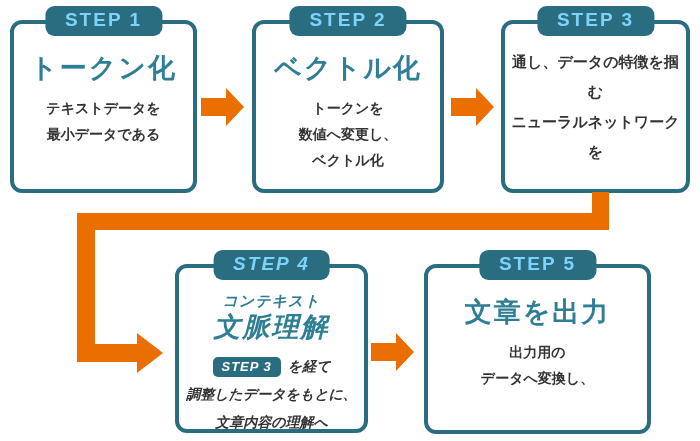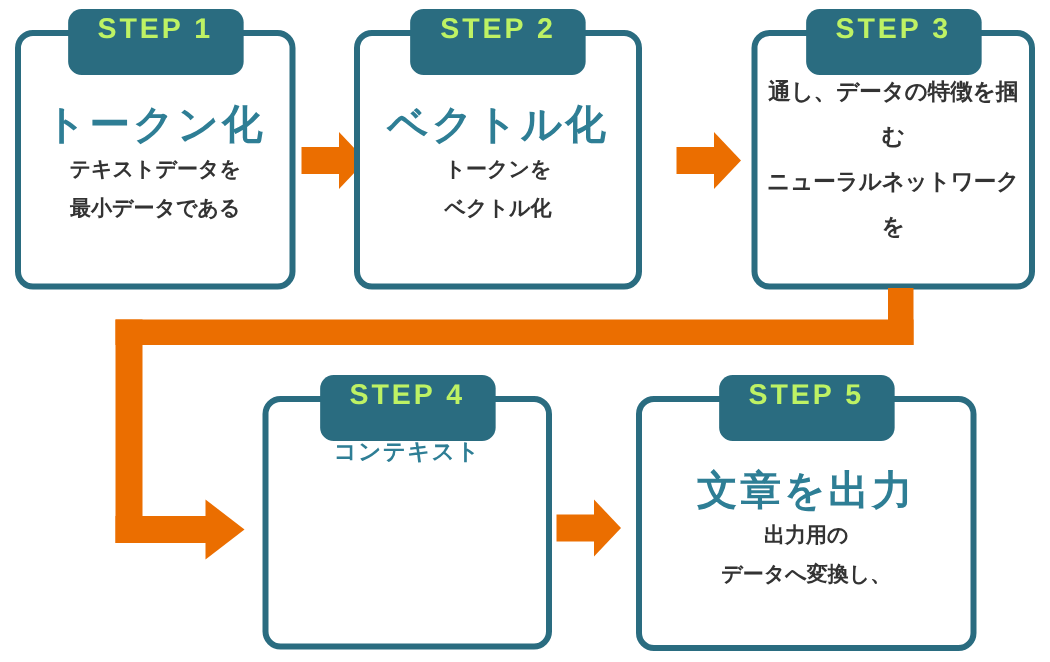--- a/index.html
+++ b/index.html
@@ -18,39 +18,39 @@
     border: 4px solid #2a6c80;
     border-radius: 12px;
     text-align: center;
   }
   .badge {
     position: absolute;
     left: 50%;
     top: -18px;
     transform: translateX(-50%);
     background: #2a6c80;
-    color: #bef264;
+    color: #7dd3fc;
     border-radius: 9px;
-    padding: 4px 20px 19px 20px;
+    padding: 4px 20px 5px 20px;
     font-size: 19px;
     font-weight: 700;
     letter-spacing: 2px;
     white-space: nowrap;
     line-height: 1.1;
   }
   .box-title {
-    margin-top: 45px;
+    margin-top: 30px;
     color: #2e7e95;
     font-size: 27px;
     font-weight: 700;
     letter-spacing: 2px;
     line-height: 1.1;
   }
   .box-body {
-    margin-top: 0;
+    margin-top: 11px;
     color: #333333;
     font-size: 14px;
     font-weight: 600;
     line-height: 26px;
   }
   .center-body {
     display: flex;
     align-items: center;
     justify-content: center;
   }
@@ -116,25 +116,26 @@
       <div>テキストデータを</div>
       <div>最小データである</div>
     </div>
   </div>
 
   <div class="arrow" style="left:201px; top:88px;">
     <div class="shaft"></div>
     <div class="head"></div>
   </div>
 
-  <div class="step-box" style="left:236px; top:20px; width:192px; height:173px;">
+  <div class="step-box" style="left:252px; top:20px; width:192px; height:173px;">
     <div class="badge">STEP 2</div>
     <div class="box-title">ベクトル化</div>
     <div class="box-body">
       <div>トークンを</div>
+      <div>数値へ変更し、</div>
       <div>ベクトル化</div>
     </div>
   </div>
 
   <div class="arrow" style="left:451px; top:88px;">
     <div class="shaft"></div>
     <div class="head"></div>
   </div>
 
   <div class="step-box center-body" style="left:501px; top:20px; width:189px; height:173px;">
@@ -146,23 +147,31 @@
   </div>
 
   <div>
     <div class="conn-seg" style="left:592px; top:192px; width:17px; height:38px;"></div>
     <div class="conn-seg" style="left:77px; top:213px; width:532px; height:17px;"></div>
     <div class="conn-seg" style="left:77px; top:213px; width:18px; height:149px;"></div>
     <div class="conn-seg" style="left:77px; top:344px; width:61px; height:18px;"></div>
     <div class="conn-head" style="left:137px; top:333px;"></div>
   </div>
 
-  <div class="step-box" style="left:175px; top:264px; width:193px; height:169px;">
+  <div class="step-box" style="left:175px; top:264px; width:193px; height:169px;font-style:italic;">
     <div class="badge">STEP 4</div>
     <div class="ruby-label">コンテキスト</div>
+    <div class="box-title with-ruby">文脈理解</div>
+    <div class="box-body" style="margin-top:9px; line-height:28px;">
+      <div>
+        <span class="inline-badge">STEP 3</span><span>を経て</span>
+      </div>
+      <div>調整したデータをもとに、</div>
+      <div>文章内容の理解へ</div>
+    </div>
   </div>
 
   <div class="arrow" style="left:371px; top:333px;">
     <div class="shaft"></div>
     <div class="head"></div>
   </div>
 
   <div class="step-box" style="left:424px; top:264px; width:227px; height:170px;">
     <div class="badge">STEP 5</div>
     <div class="box-title">文章を出力</div>

